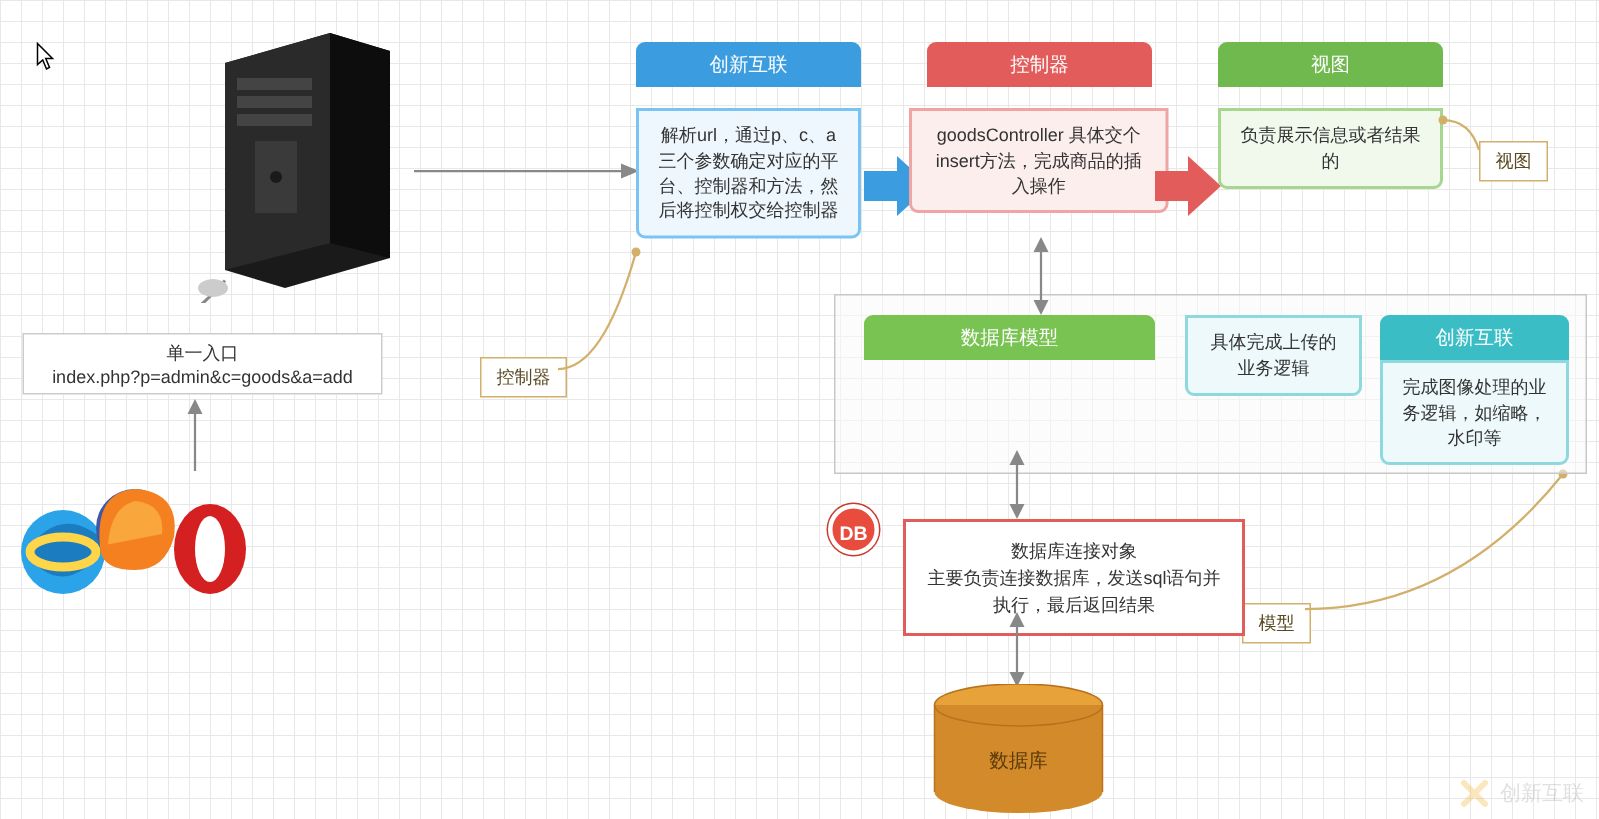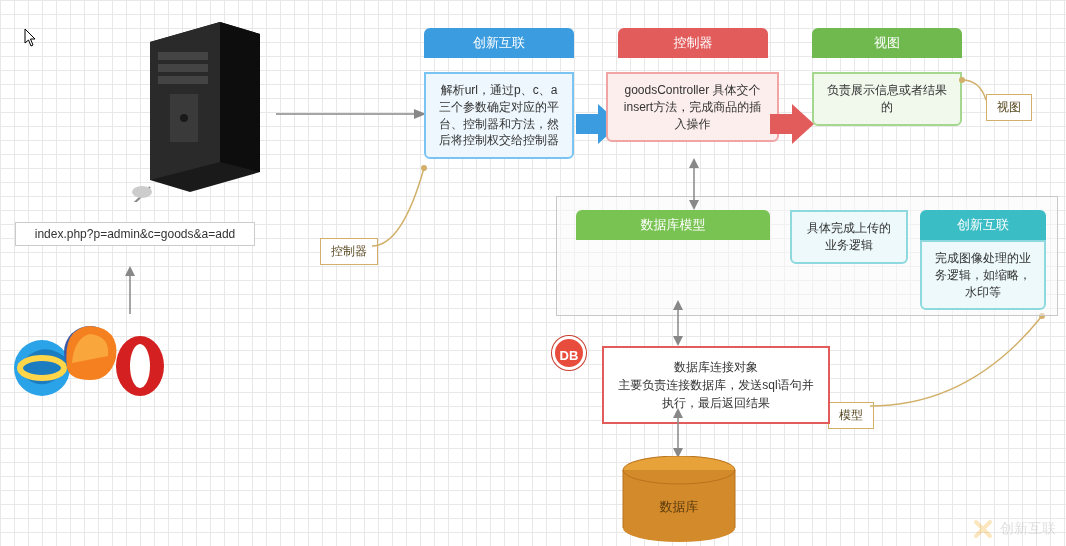--- a/index.html
+++ b/index.html
@@ -127,20 +127,21 @@
     </g>
 
     <path d="M20 165 Q-10 200 -40 200" fill="none" stroke="#888" stroke-width="2"></path>
 
     <ellipse cx="-48" cy="200" rx="10" ry="6" fill="#ccc" transform="translate(60,-30)"></ellipse>
   </svg>
 </div>
 
 <div class="node" style="left:15px; top:222px; width:240px;">
   <div class="small-label" style="position:static; width:100%;">
+    <div>单一入口</div>
     <div>index.php?p=admin&amp;c=goods&amp;a=add</div>
   </div>
 </div>
 
 <div class="node" style="left:12px; top:308px;">
   <svg width="160" height="100" viewBox="0 0 160 100">
 
     <g>
       <circle cx="30" cy="60" r="28" fill="#2aa3e8"></circle>
       <path d="M5 60 Q30 25 60 55 Q30 95 5 60" fill="#1b7cc0"></path>

